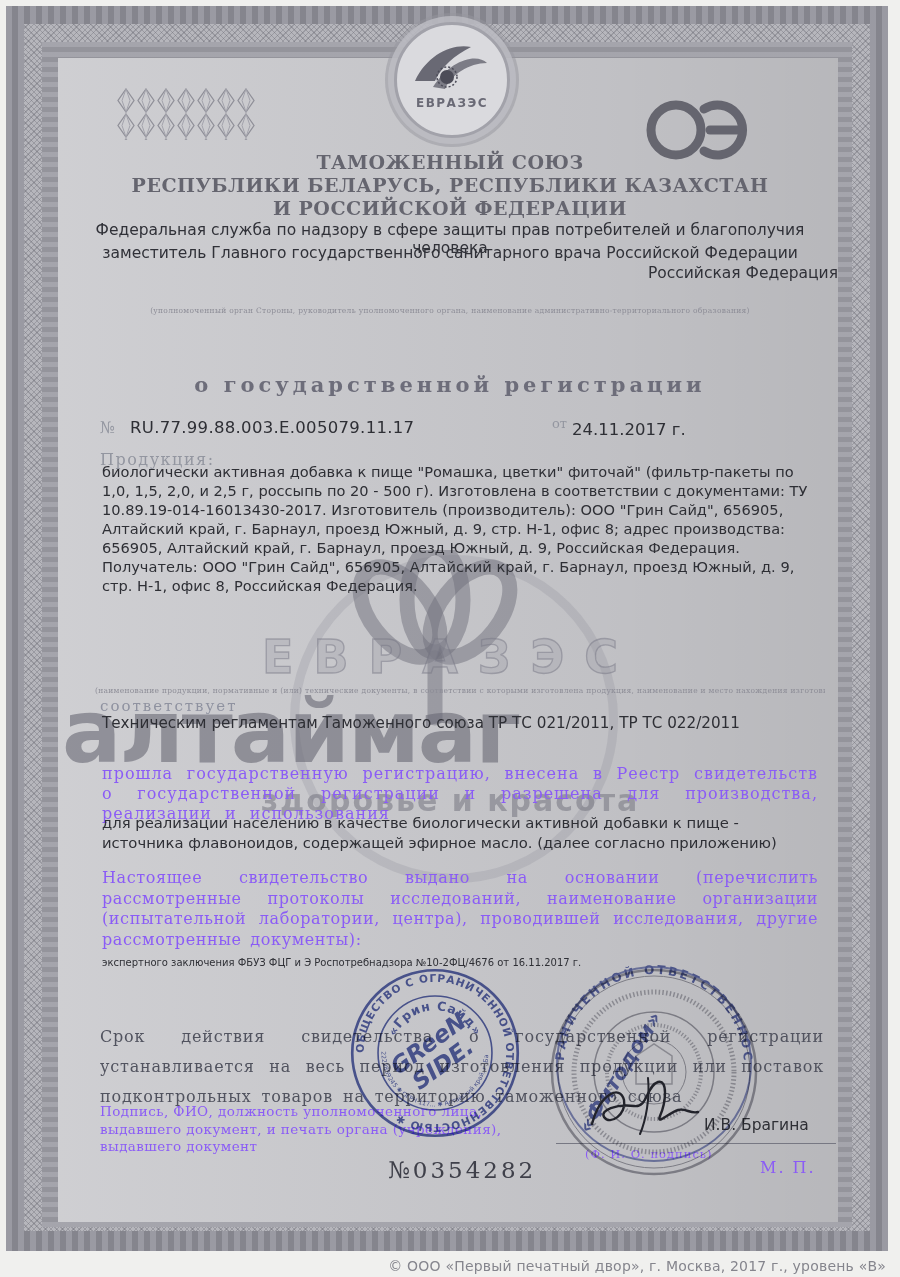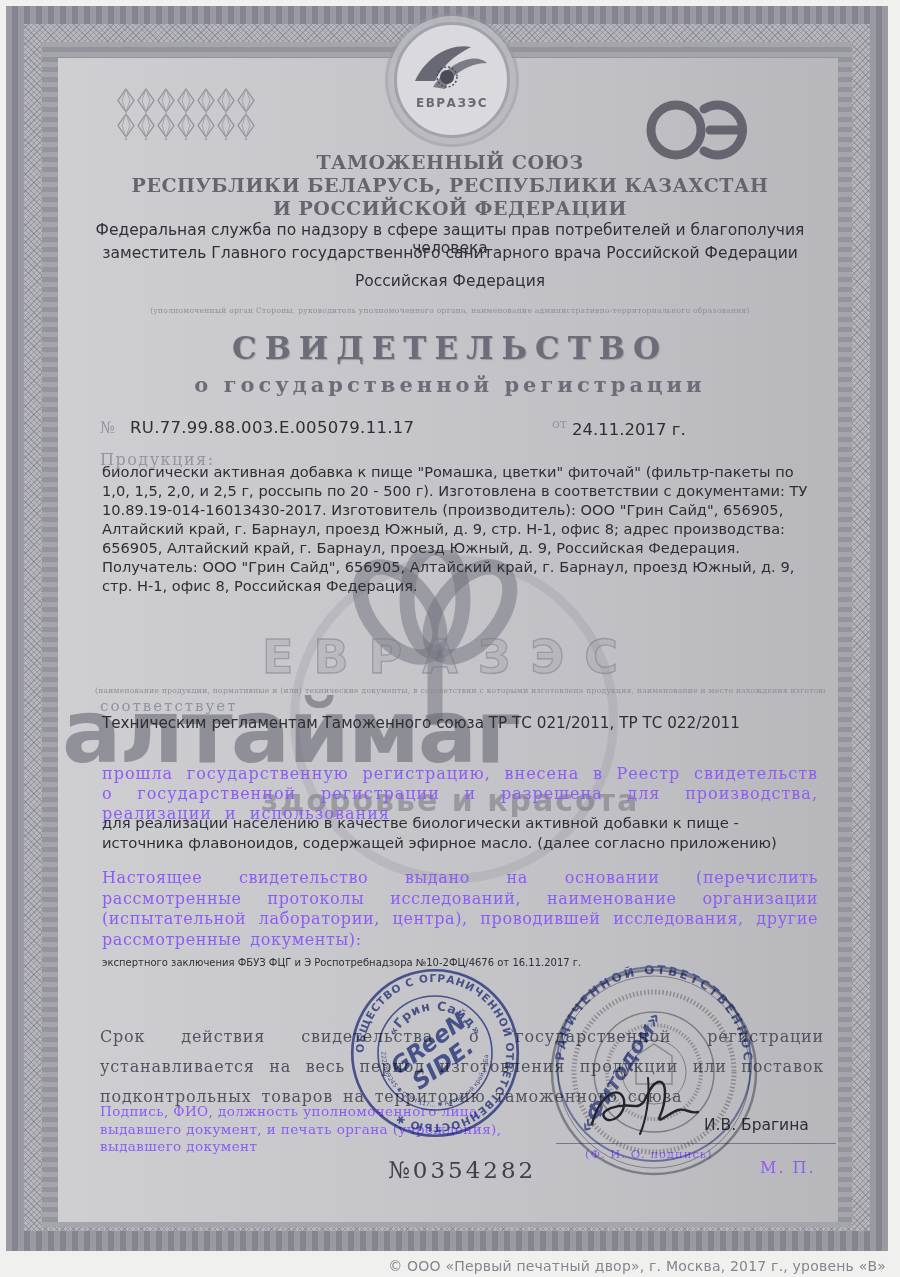--- a/index.html
+++ b/index.html
@@ -85,24 +85,23 @@
       <path d="M60,17 A25,25 0 1,1 60,59"></path>
       <line x1="66" y1="38" x2="96" y2="38"></line>
     </g>
   </svg>
 
   <div class="abs ser hline" style="top:151px;">ТАМОЖЕННЫЙ СОЮЗ</div>
   <div class="abs ser hline" style="top:174px;">РЕСПУБЛИКИ БЕЛАРУСЬ, РЕСПУБЛИКИ КАЗАХСТАН</div>
   <div class="abs ser hline" style="top:197px;">И РОССИЙСКОЙ ФЕДЕРАЦИИ</div>
   <div class="abs san agline" style="top:221px;">Федеральная служба по надзору в сфере защиты прав потребителей и благополучия человека</div>
   <div class="abs san agline" style="top:244px;">заместитель Главного государственного санитарного врача Российской Федерации</div>
-  <div class="abs san agline" style="top:272px;">Российская Федерация</div>
+  <div class="abs san agline" style="top:264px;text-align:right;">Российская Федерация</div>
   <div class="abs ser footnote" style="left:62px;top:306px;width:776px;text-align:center;">(уполномоченный орган Стороны, руководитель уполномоченного органа, наименование административно-территориального образования)</div>
 
-  <div class="abs ser" id="cert-title">СВИДЕТЕЛЬСТВО</div>
   <div class="abs ser" id="cert-sub">о государственной регистрации</div>
 
   <div class="abs ser faintp" style="left:100px;top:418px;font-size:16px;">№</div>
   <div class="abs san dark" style="left:130px;top:418px;font-size:16.5px;letter-spacing:.3px;">RU.77.99.88.003.Е.005079.11.17</div>
   <div class="abs ser faintp" style="left:552px;top:416px;font-size:13px;">от</div>
   <div class="abs san dark" style="left:572px;top:420px;font-size:16.5px;">24.11.2017 г.</div>
 
   <div class="abs" id="wm-ring" style="z-index:1;"></div>
   <svg class="abs" style="left:330px;top:550px;z-index:1;" width="210" height="190" viewBox="0 0 210 190">
     <g fill="none" stroke="rgba(112,112,124,.5)" stroke-width="15" stroke-linecap="round">

